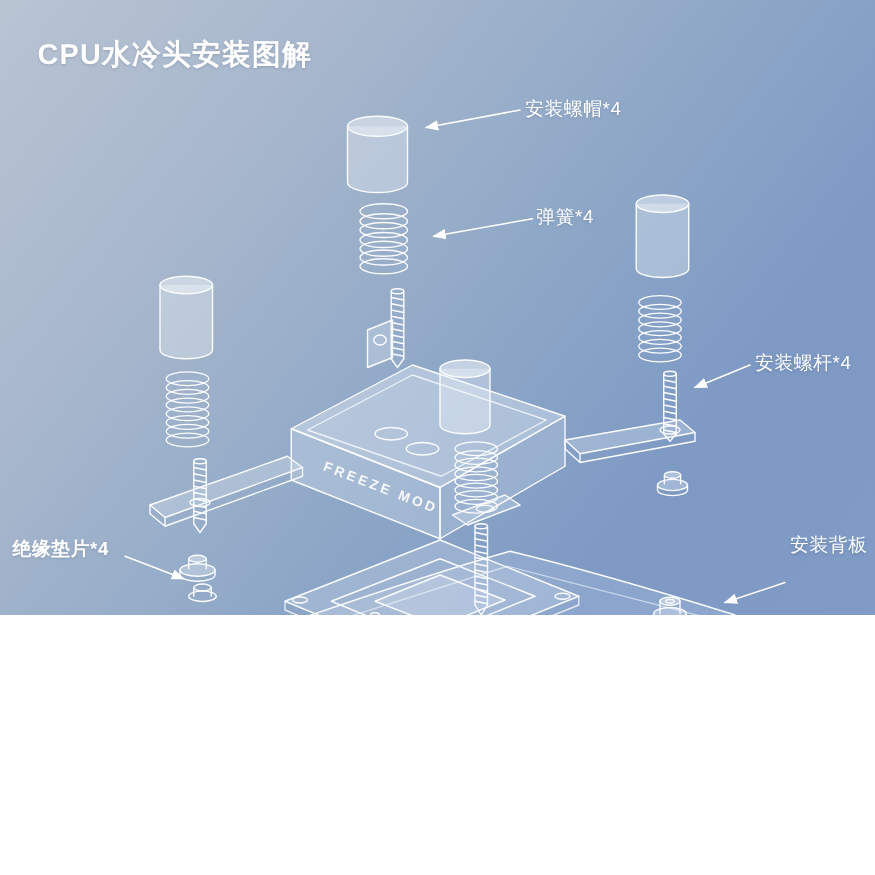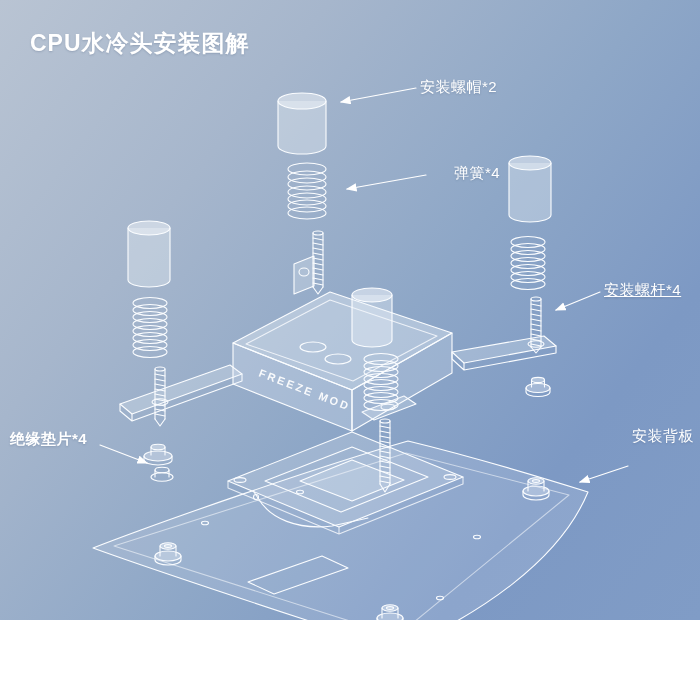--- a/index.html
+++ b/index.html
@@ -1,18 +1,18 @@
 <!DOCTYPE html>
 <html><head>
 <meta charset="utf-8">
 <style>
   html,body{margin:0;padding:0;}
   .page{
     position:relative;
-    width:700px;height:620px;
+    width:700px;height:492px;
     overflow:hidden;
     background:linear-gradient(128deg,#b9c4d3 0%,#a6b6cc 28%,#8ea7c7 55%,#7d99c4 78%,#809cc6 100%);
     font-family:"Liberation Sans",sans-serif;
   }
   .title{
     position:absolute;top:28px;left:30px;
     font-size:23px;font-weight:bold;color:#ffffff;
     letter-spacing:1px;
     text-shadow:0 1px 2px rgba(60,80,110,0.25);
   }
@@ -219,19 +219,19 @@
       <g stroke="#ffffff" stroke-width="1.2">
         <line x1="416" y1="88" x2="341" y2="102" marker-end="url(#ah)"></line>
         <line x1="426" y1="175" x2="347" y2="189" marker-end="url(#ah)"></line>
         <line x1="600" y1="292" x2="556" y2="310" marker-end="url(#ah)"></line>
         <line x1="100" y1="445" x2="147" y2="463" marker-end="url(#ah)"></line>
         <line x1="628" y1="466" x2="580" y2="482" marker-end="url(#ah)"></line>
       </g>
     </g>
   </svg>
 
-  <div class="label" style="top:78px;left:420px;">安装螺帽*2</div>
-  <div class="label" style="top:164px;left:429px;margin-left:25px;">弹簧*4</div>
-  <div class="label" style="top:281px;left:604px;text-decoration:underline;">安装螺杆*4</div>
+  <div class="label" style="top:78px;left:420px;">安装螺帽*4</div>
+  <div class="label" style="top:164px;left:429px;">弹簧*4</div>
+  <div class="label" style="top:281px;left:604px;">安装螺杆*4</div>
   <div class="label" style="top:430px;left:10px;font-weight:bold;">绝缘垫片*4</div>
   <div class="label" style="top:427px;left:632px;">安装背板</div>
 
 </div>
 
 </body></html>

